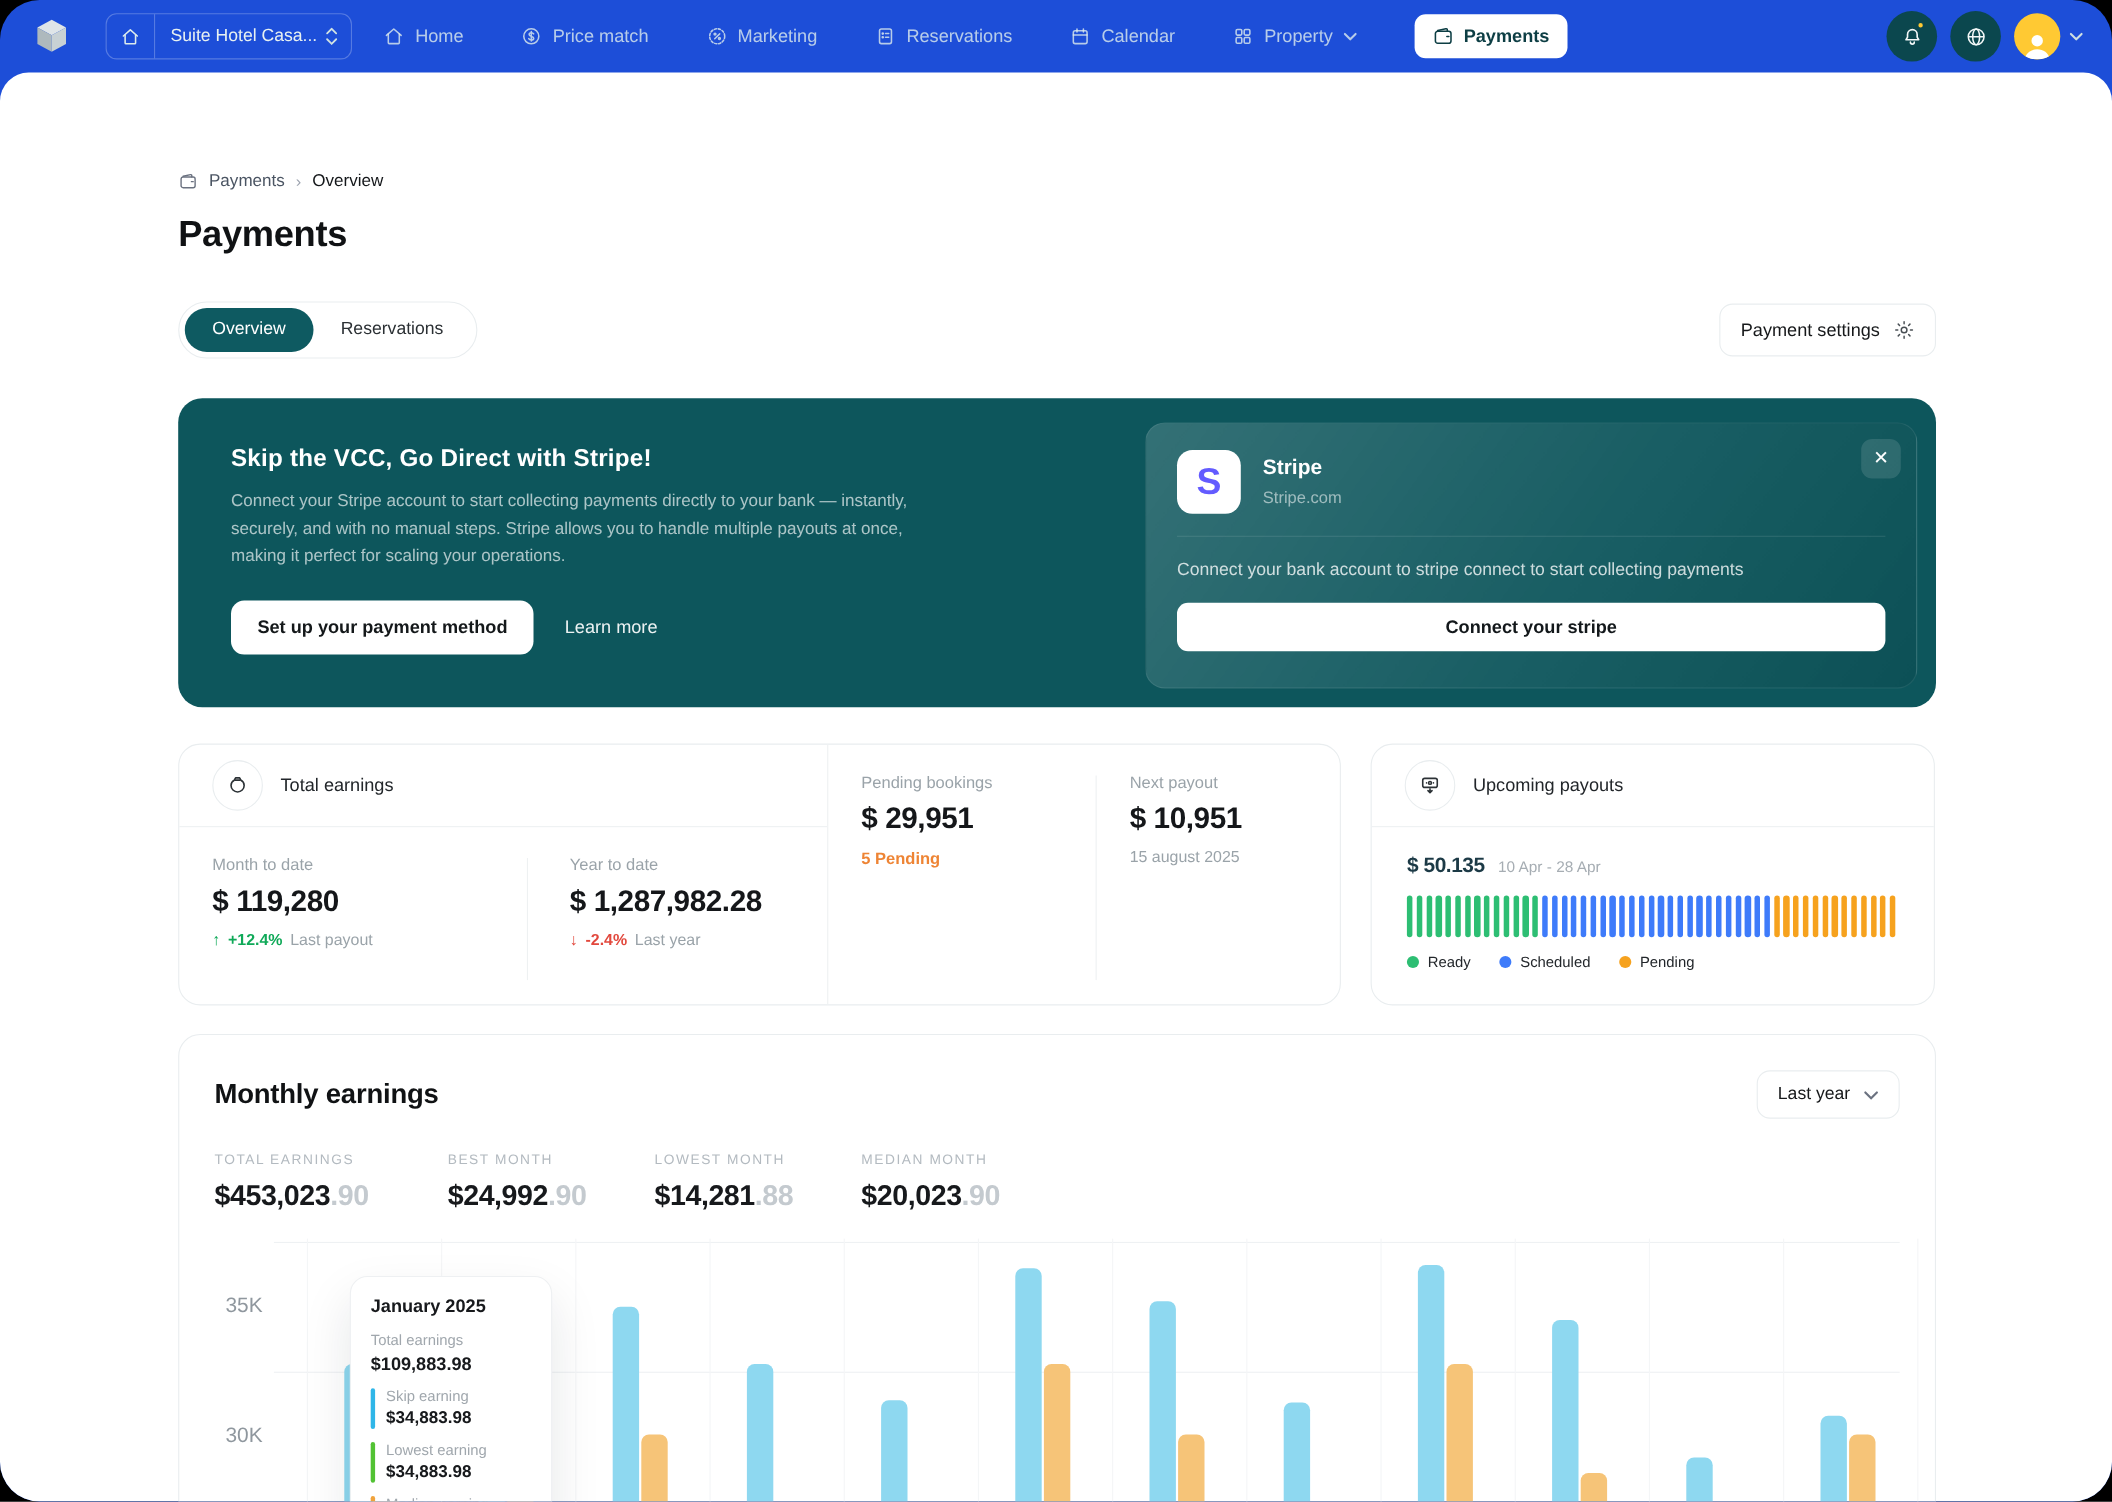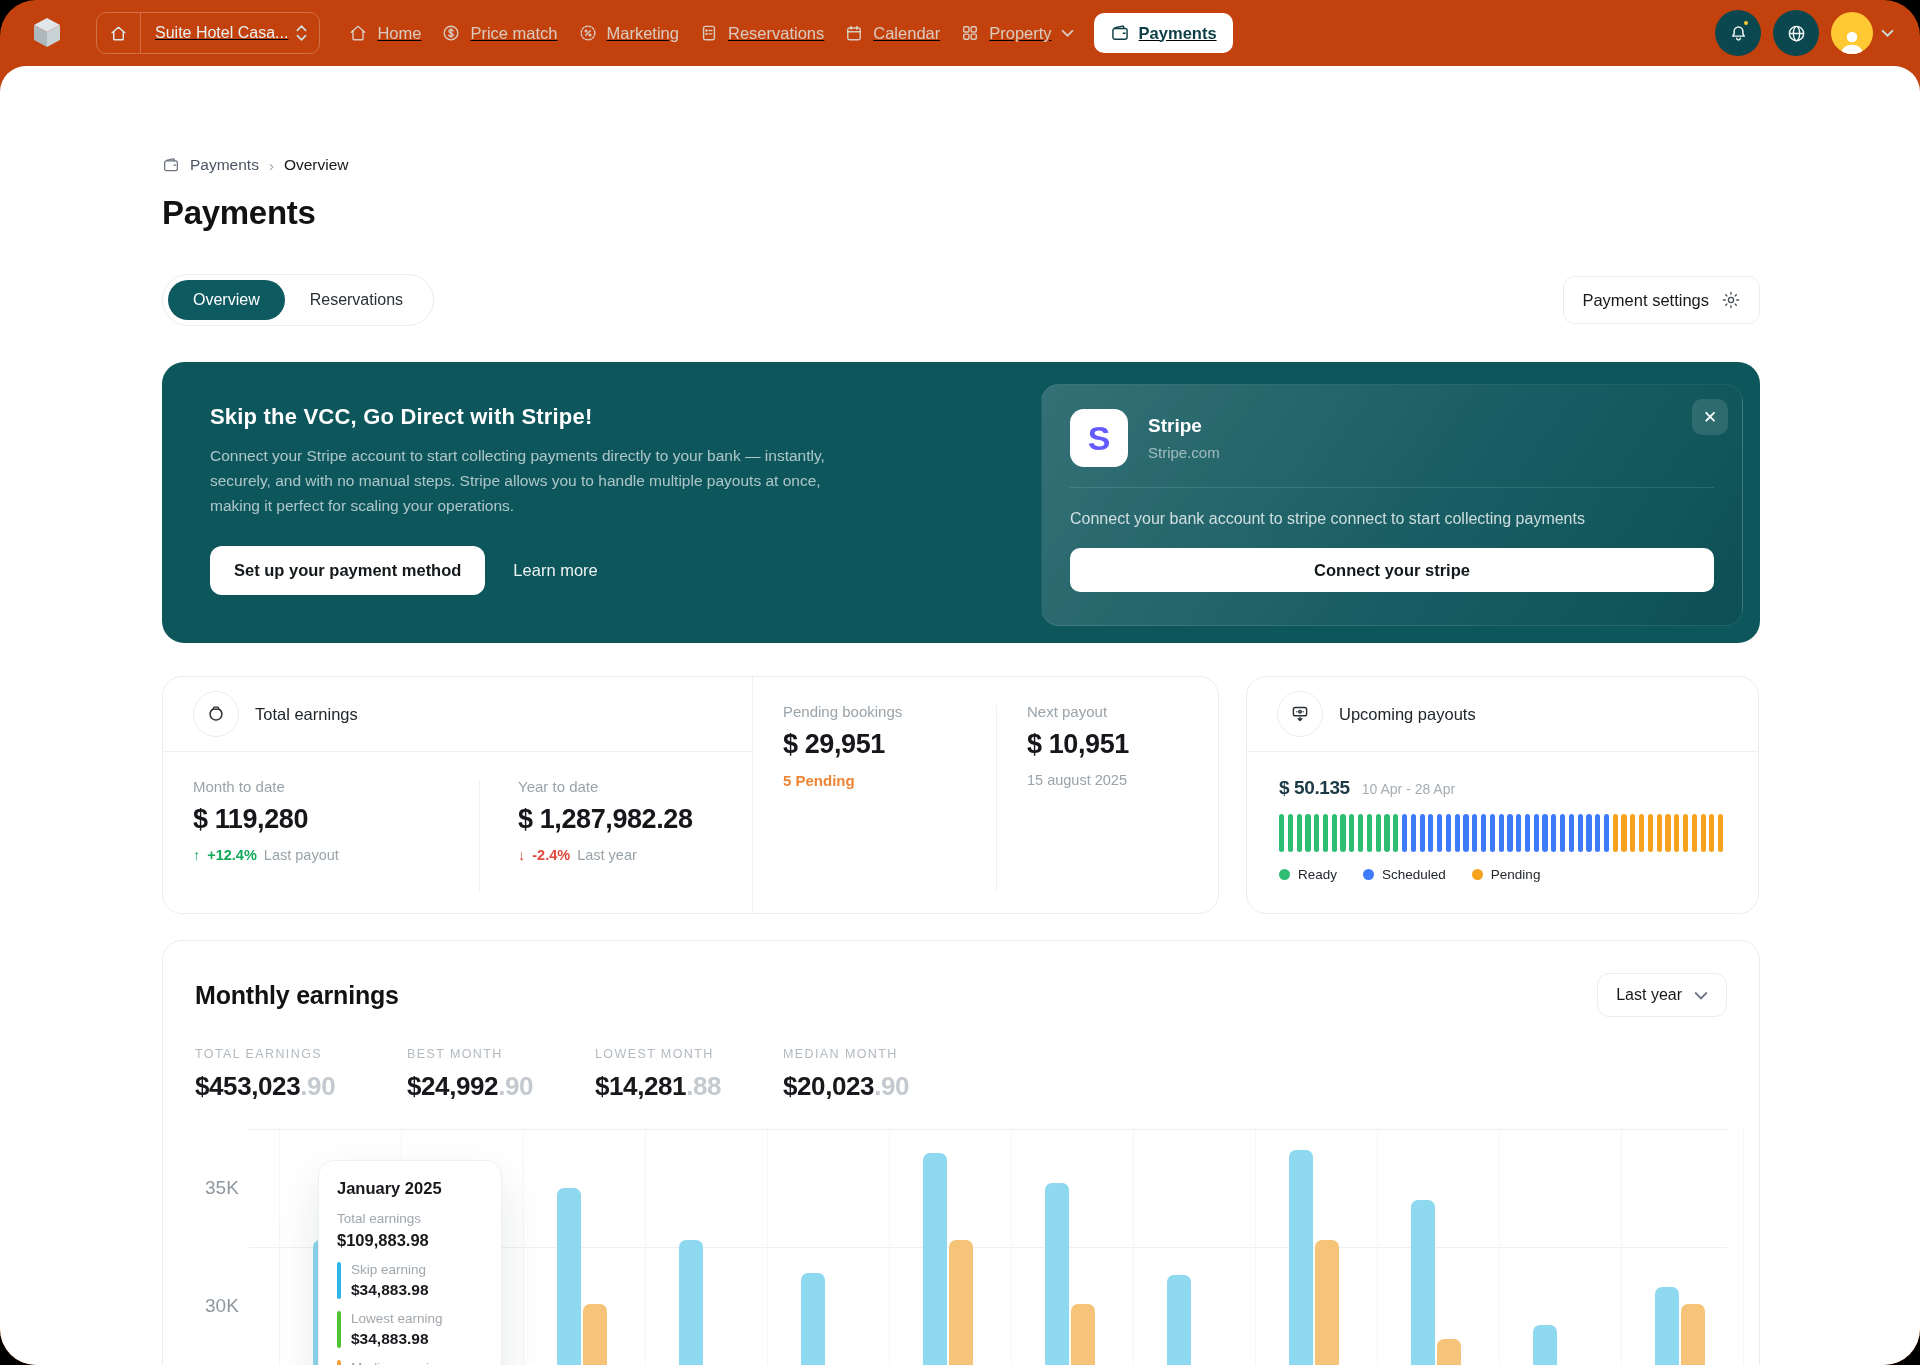--- a/index.html
+++ b/index.html
@@ -1,26 +1,26 @@
 <!DOCTYPE html>
 <html><head>
 <meta charset="utf-8">
 <style>
   * { margin:0; padding:0; box-sizing:border-box; }
   html,body { width:1920px; height:1365px; background:#000; font-family:"Liberation Sans","DejaVu Sans",sans-serif; }
-  .window { position:absolute; inset:0; background:#c2410c; border-radius:36px; overflow:hidden;text-decoration:underline; }
+  .window { position:absolute; inset:0; background:#1d4ed8; border-radius:36px; overflow:hidden; }
 
   
   .navbar { height:66px; display:flex; align-items:center; padding:0 26px; gap:28px; }
   .logo { width:42px; height:42px; display:flex; align-items:center; justify-content:center; }
   .selector { display:flex; align-items:center; height:42px; border:1px solid rgba(255,255,255,.25); border-radius:10px; color:#e8f1f1; }
   .selector .home-box { width:44px; align-self:stretch; display:flex; align-items:center; justify-content:center; border-right:1px solid rgba(255,255,255,.25); color:#dcebec; }
   .selector .sel-label { padding:0 8px 0 14px; font-size:16px; white-space:nowrap; }
   .selector .updown { padding-right:12px; display:flex; flex-direction:column; gap:2px; color:#cfe0e1; }
-  .nav-items { display:flex; align-items:center; gap:20px; }
+  .nav-items { display:flex; align-items:center; gap:52px; }
   .nav-item { display:flex; gap:9px; align-items:center; color:rgba(222,236,237,.8); font-size:16.5px; cursor:pointer; white-space:nowrap; }
   .nav-item svg { flex:0 0 auto; }
   .nav-item.active { background:#fff; color:#0d3e44; padding:10px 16px; border-radius:10px; font-weight:700; }
   .nav-right { margin-left:auto; display:flex; align-items:center; gap:12px; }
   .icon-circle { width:46px; height:46px; border-radius:50%; background:#0b474e; display:flex; align-items:center; justify-content:center; color:#f2f7f7; position:relative; }
   .avatar-wrap { display:flex; align-items:center; gap:8px; color:#cfe0e1; }
   .avatar { width:42px; height:42px; border-radius:50%; background:#ffc933; display:flex; align-items:end; justify-content:center; overflow:hidden; }
 
   
   .main { position:absolute; top:66px; left:0; right:0; bottom:0; background:#fff; border-radius:26px 26px 0 0; overflow:hidden; }

